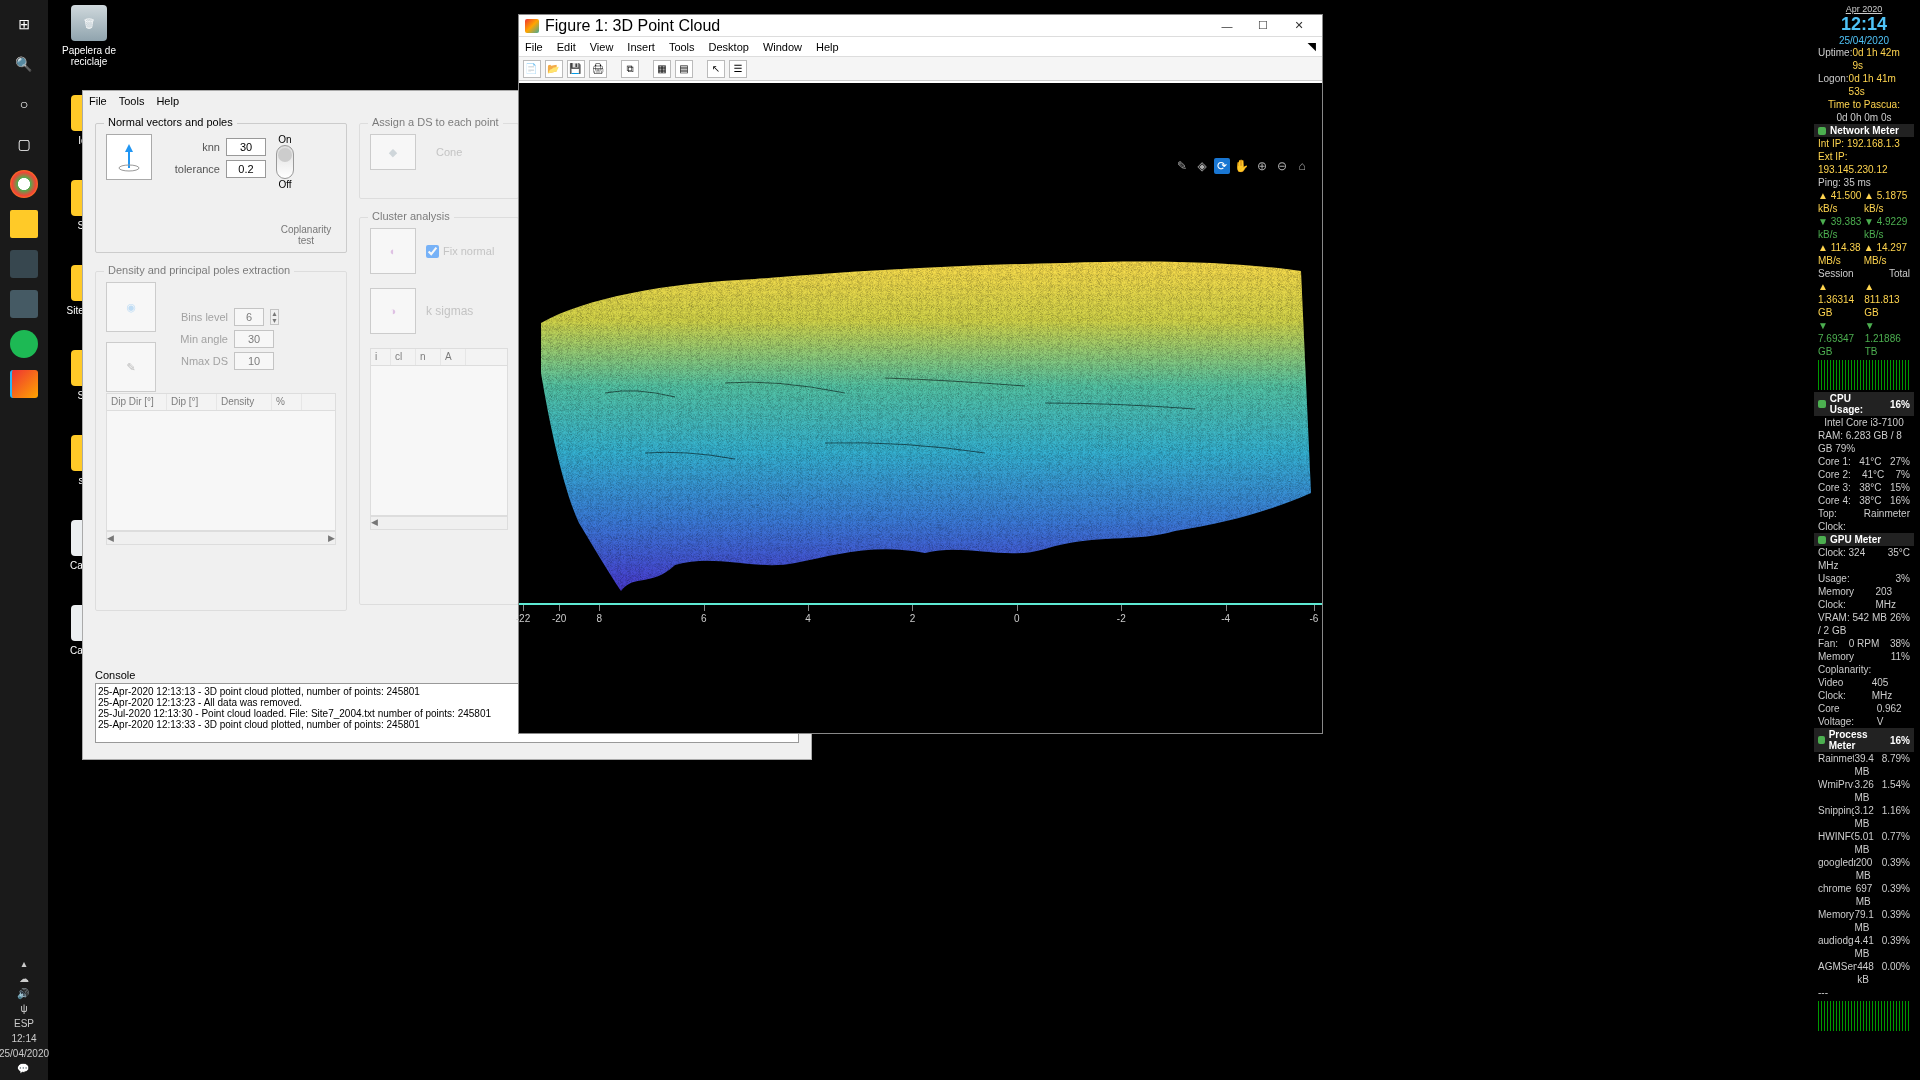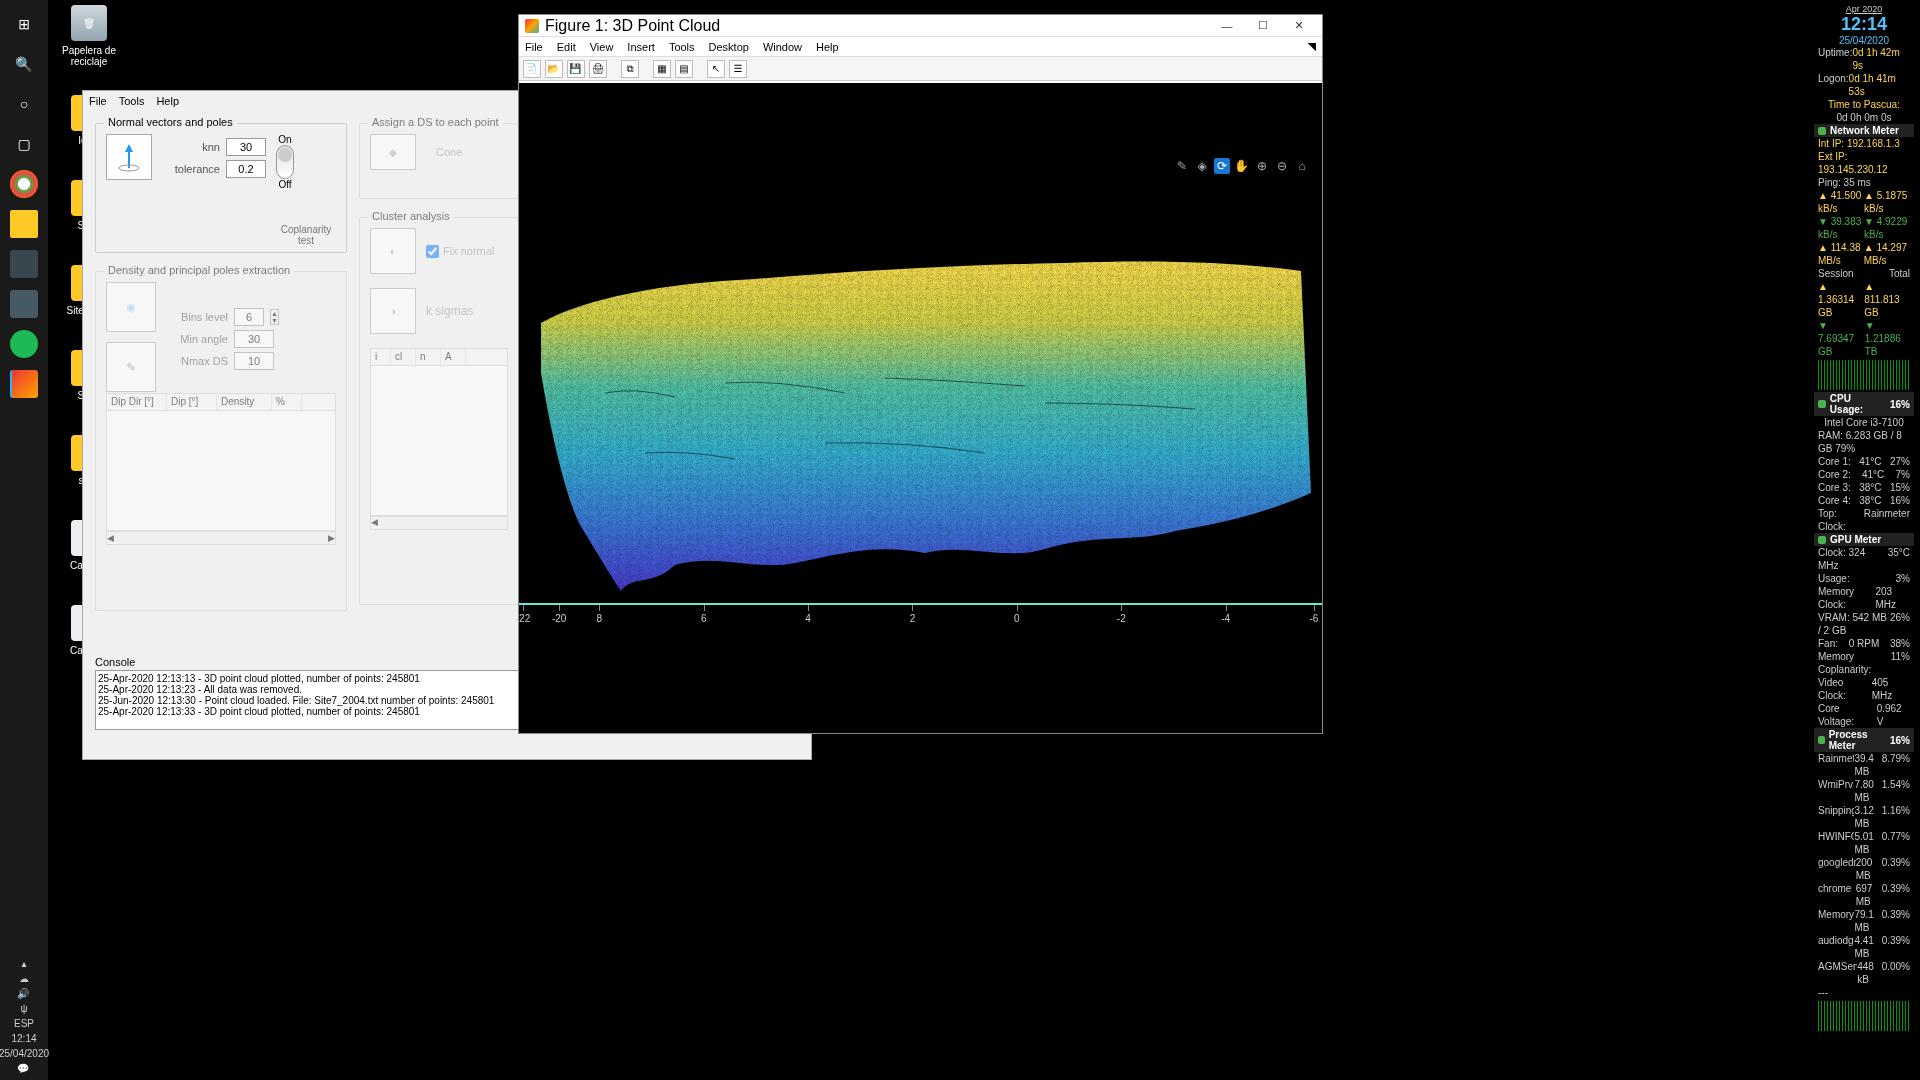--- a/index.html
+++ b/index.html
@@ -29,21 +29,21 @@
 .rightcol { width: 160px; display: flex; flex-direction: column; gap: 18px; }
 .iconbtn { width: 42px; height: 42px; border: 1px solid #aaa; background: #fff; display: flex; align-items: center; justify-content: center; cursor: pointer; }
 .fieldrow { display: flex; align-items: center; gap: 6px; margin: 4px 0; }
 .fieldrow label { width: 58px; text-align: right; color: #555; }
 .fieldrow input { width: 40px; height: 18px; border: 1px solid #999; text-align: center; font-size: 11px; }
 .toggle { width: 18px; height: 34px; border: 1px solid #999; border-radius: 9px; background: linear-gradient(#ddd,#fff); position: relative; }
 .toggle::after { content: ''; position: absolute; left: 1px; top: 2px; width: 14px; height: 14px; background: #ccc; border-radius: 50%; }
 .disabled { opacity: 0.5; }
 .tableheader { display: flex; border: 1px solid #ccc; background: #f7f7f7; height: 18px; font-size: 10px; }
 .tableheader div { padding: 2px 4px; border-right: 1px solid #ddd; }
-.console-box { position: absolute; left: 12px; bottom: 29px; right: 12px; }
+.console-box { position: absolute; left: 12px; bottom: 16px; right: 12px; }
 .console-box .ctitle { font-size: 11px; margin-bottom: 2px; }
 .console-box .clist { border: 1px solid #999; background: #fff; height: 60px; overflow: auto; font-size: 10px; padding: 2px; }
 .console-box .clist div { white-space: nowrap; }
 
 
 .figwin { position: absolute; left: 518px; top: 14px; width: 805px; height: 720px; background: #fff; border: 1px solid #888; color: #000; }
 .figwin .titlebar { height: 22px; background: #fff; border-bottom: 1px solid #ddd; display: flex; align-items: center; padding: 0 6px; gap: 6px; }
 .figwin .titlebar .icon { width: 14px; height: 14px; background: linear-gradient(135deg,#e33,#ffa500,#4a9); border-radius: 2px; }
 .figwin .titlebar .wbtns { margin-left: auto; display: flex; gap: 2px; }
 .figwin .titlebar .wbtn { width: 34px; height: 18px; display: flex; align-items: center; justify-content: center; cursor: pointer; font-size: 11px; color: #333; }
@@ -250,21 +250,21 @@
         </div>
       </div>
     </div>
   </div>
 
   <div class="console-box">
     <div class="ctitle">Console</div>
     <div class="clist">
       <div>25-Apr-2020 12:13:13 - 3D point cloud plotted, number of points: 245801</div>
       <div>25-Apr-2020 12:13:23 - All data was removed.</div>
-      <div>25-Jun-2020 12:13:30 - Point cloud loaded. File: Site7_2004.txt number of points: 245801</div>
+      <div>25-Jul-2020 12:13:30 - Point cloud loaded. File: Site7_2004.txt number of points: 245801</div>
       <div>25-Apr-2020 12:13:33 - 3D point cloud plotted, number of points: 245801</div>
     </div>
   </div>
 </div>
 
 <div class="figwin">
   <div class="titlebar">
     <div class="icon"></div>
     <span>Figure 1: 3D Point Cloud</span>
     <div class="wbtns">
@@ -514,21 +514,21 @@
       <span style="margin-left:auto">16%</span>
     </div>
   <div id="proc-rows">
       <div class="row">
         <span style="width:50px;overflow:hidden;white-space:nowrap">Rainmeter</span>
         <span>39.4 MB</span>
         <span>8.79%</span>
       </div>
       <div class="row">
         <span style="width:50px;overflow:hidden;white-space:nowrap">WmiPrvSE</span>
-        <span>7.80 MB</span>
+        <span>3.26 MB</span>
         <span>1.54%</span>
       </div>
       <div class="row">
         <span style="width:50px;overflow:hidden;white-space:nowrap">SnippingTool</span>
         <span>3.12 MB</span>
         <span>1.16%</span>
       </div>
       <div class="row">
         <span style="width:50px;overflow:hidden;white-space:nowrap">HWINFO64</span>
         <span>5.01 MB</span>

